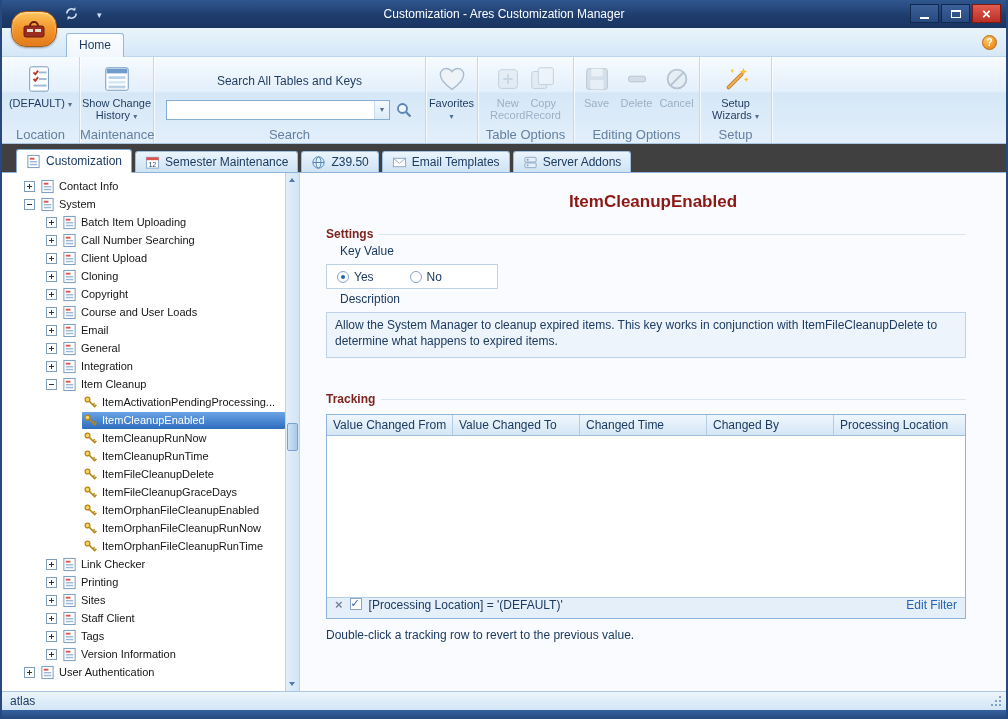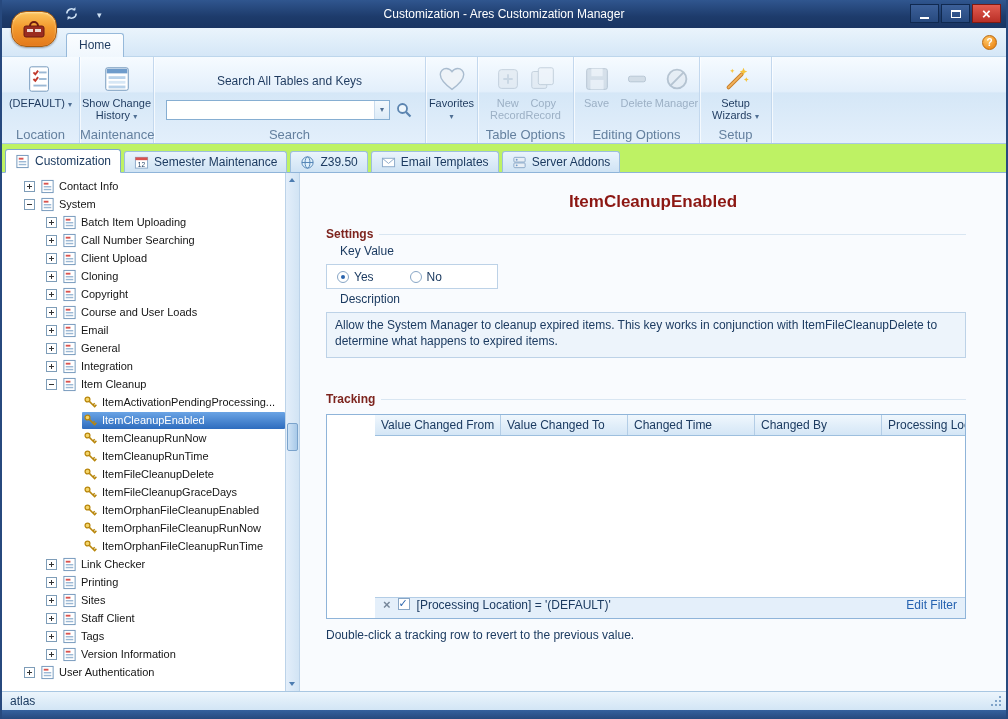--- a/index.html
+++ b/index.html
@@ -60,22 +60,22 @@
   .search-title { margin-top:5px; color:#1e3a5f; font-size:12px; }
   .search-row { display:flex; align-items:center; gap:5px; margin-top:12px; }
   .combo { width:224px; height:20px; background:#fff; border:1px solid #86aed2; display:flex; align-items:center; }
   .search-input { flex:1; border:none; outline:none; height:16px; margin-left:3px; font:inherit; background:transparent; min-width:0; }
   .combo-arrow { width:15px; height:100%; border-left:1px solid #cadcee;
                  background:linear-gradient(#f4f9fd,#dcebf8); text-align:center; }
   .combo-arrow::before { content:"▾"; font-size:8px; color:#4f6f94; line-height:18px; }
   .mag { width:18px; height:18px; }
 
   
-  .doctabs { position:absolute; top:144px; left:0; right:0; height:29px; background:#bef264;
-             border-bottom:1px solid #8fb4d9; display:flex; align-items:flex-end; padding-left:3px; gap:3px; }
+  .doctabs { position:absolute; top:144px; left:0; right:0; height:29px; background:#404040;
+             border-bottom:1px solid #8fb4d9; display:flex; align-items:flex-end; padding-left:14px; gap:3px; }
   .dtab { height:22px; display:flex; align-items:center; gap:5px; padding:0 9px;
           background:linear-gradient(#eaf4fc,#cfe3f4); border:1px solid #9dbfde; border-bottom:1px solid #8fb4d9;
           border-radius:3px 3px 0 0; color:#1c3b61; margin-bottom:-1px; white-space:nowrap; }
   .dtab.active { background:#fff; border-color:#7fa8cc; border-bottom:1px solid #fff; height:24px; z-index:2; }
   .dticon { width:15px; height:15px; flex:none; }
 
   
   .main { position:absolute; top:173px; left:0; right:0; bottom:28px; display:flex; background:#fff; }
   .tree { width:283px; padding-top:4px; overflow:hidden; font-size:11px; color:#151515; }
   .trow { height:18px; display:flex; align-items:center; }
@@ -103,21 +103,21 @@
   .sheading::after { content:""; flex:1; height:1px; background:#d9e6f2; }
   .sheading.trk { margin-top:34px; }
   .flabel1 { margin:3px 0 0 40px; color:#1c3b61; }
   .radio-box { margin:6px 0 0 26px; width:172px; height:25px; background:#fff; border:1px solid #bdd2e7;
                display:flex; align-items:center; padding-left:10px; gap:36px; }
   .radio { display:flex; align-items:center; gap:5px; color:#1c3b61; }
   .rdot { width:12px; height:12px; border-radius:50%; border:1px solid #88a6c6; background:#fff; position:relative; flex:none; }
   .rdot.on::after { content:""; position:absolute; inset:3px; border-radius:50%; background:#2a64ad; }
   .desc-box { margin:6px 40px 0 26px; height:46px; background:#edf4fb; border:1px solid #bdd2e7;
               padding:4px 8px; color:#1c3b61; line-height:16px; overflow:hidden; }
-  .grid { margin:8px 40px 0 26px; height:205px; border:1px solid #8fb4d9; background:#fff; display:flex; flex-direction:column;padding-left:48px; }
+  .grid { margin:8px 40px 0 26px; height:205px; border:1px solid #8fb4d9; background:#fff; display:flex; flex-direction:column; }
   .thead { display:flex; height:21px; background:linear-gradient(#f0f7fd,#d4e6f6); border-bottom:1px solid #9dbfde; color:#1c3b61; }
   .th { padding:3px 0 0 6px; border-right:1px solid #b3cde6; white-space:nowrap; overflow:hidden; }
   .c1{width:126px;} .c2,.c3,.c4{width:127px;} .c5{flex:1; border-right:none;}
   .tbody { flex:1; background:#fff; }
   .filterrow { height:21px; background:#e4effa; border-top:1px solid #b3cde6; display:flex; 
                gap:7px; padding:0 8px; color:#1c3b61; }
   .fx::before { content:"×"; color:#76879a; font-weight:bold; font-size:13px; line-height:1; }
   .fcheck { width:12px; height:12px; background:#fff; border:1px solid #88a6c6; flex:none; position:relative; }
   .fcheck::before { content:"✓"; position:absolute; left:0px; top:-2px; font-size:11px; color:#2a64ad; }
   .fspace { flex:1; }
@@ -297,21 +297,21 @@
         <svg class="bicon" viewBox="0 0 32 32" opacity="0.6">
           <rect x="7" y="13" width="18" height="6" rx="2" fill="#c3cfda" stroke="#93a5b6"></rect>
         </svg>
         <span class="blabel">Delete</span>
       </div>
       <div class="bigbtn disabled" style="width:40px">
         <svg class="bicon" viewBox="0 0 32 32" opacity="0.6">
           <circle cx="16" cy="16" r="10" fill="#e3eaf1" stroke="#93a5b6" stroke-width="2"></circle>
           <line x1="9" y1="23" x2="23" y2="9" stroke="#93a5b6" stroke-width="2"></line>
         </svg>
-        <span class="blabel">Manager</span>
+        <span class="blabel">Cancel</span>
       </div>
       <div class="rcaption">Editing Options</div>
     </div>
 
     <div class="rgroup g-setup">
       <div class="bigbtn">
         <svg class="bicon" viewBox="0 0 32 32">
           <line x1="8" y1="25" x2="22" y2="11" stroke="#c77f2a" stroke-width="4" stroke-linecap="round"></line>
           <line x1="8" y1="25" x2="22" y2="11" stroke="#f2b25c" stroke-width="2" stroke-linecap="round"></line>
           <path d="M24 4l1.2 2.8L28 8l-2.8 1.2L24 12l-1.2-2.8L20 8l2.8-1.2z" fill="#f5c33b"></path>

